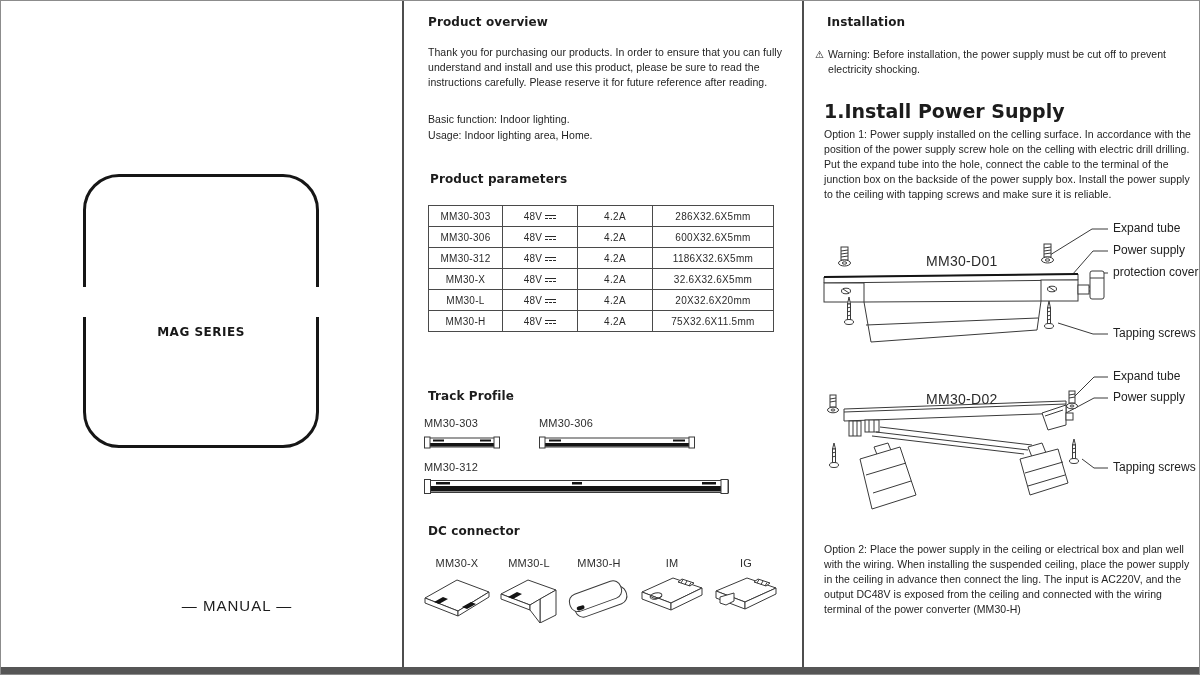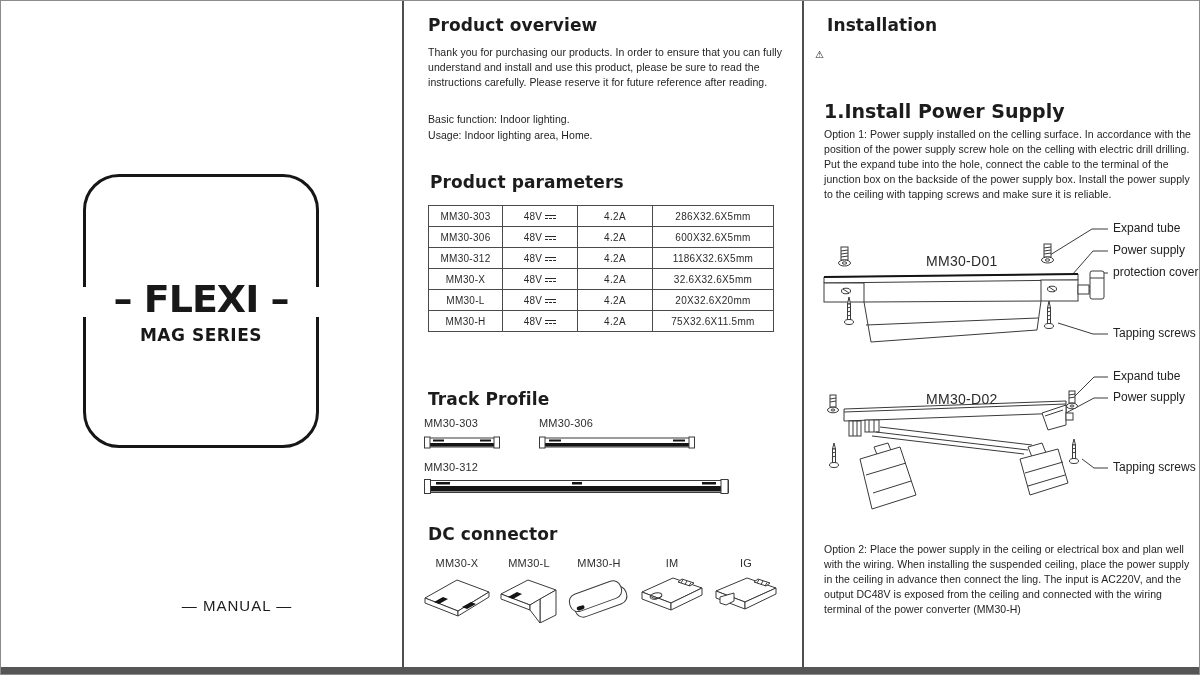--- a/index.html
+++ b/index.html
@@ -4,31 +4,31 @@
 <style>
   html,body{margin:0;padding:0;background:#e9e9e9;}
   .page{
     position:relative;width:1200px;height:675px;background:#ffffff;
     border:1px solid #8c8c8c;box-sizing:border-box;overflow:hidden;
     font-family:"Liberation Sans",sans-serif;color:#1f1f1f;
   }
   .abs{position:absolute;}
   .bottom-bar{position:absolute;left:0;right:0;bottom:0;height:7px;background:#565656;}
   .vdiv{position:absolute;top:0;bottom:7px;width:2px;background:#4e4e4e;}
-  .h2{font-family:"DejaVu Sans",sans-serif;font-weight:700;font-size:17px;color:#1c1c1c;letter-spacing:0.1px;}
+  .h2{font-family:"DejaVu Sans",sans-serif;font-weight:700;font-size:12px;color:#1c1c1c;letter-spacing:0.1px;}
   .h3{font-family:"DejaVu Sans",sans-serif;font-weight:700;font-size:19px;color:#1c1c1c;}
   .body-text{font-size:10.5px;line-height:15px;color:#242424;letter-spacing:0.05px;}
   .small-label{font-size:11px;color:#2e2e2e;letter-spacing:0.2px;}
   .part-label{position:absolute;font-size:12px;color:#222;white-space:nowrap;}
   .model-label{position:absolute;font-size:14px;color:#2b2b2b;letter-spacing:0.3px;}
   
   .logo-box{position:absolute;left:82px;top:173px;width:236px;height:274px;border:3px solid #161616;border-radius:36px;box-sizing:border-box;}
   .logo-gap{position:absolute;width:9px;height:30px;background:#ffffff;top:110px;}
   .logo-main{position:absolute;left:0;width:100%;top:100px;text-align:center;font-family:"DejaVu Sans",sans-serif;font-weight:700;font-size:38px;color:#181818;letter-spacing:-1px;}
-  .logo-sub{position:absolute;left:0;width:100%;top:148px;text-align:center;font-family:"DejaVu Sans",sans-serif;font-weight:700;font-size:17px;color:#181818;letter-spacing:0.5px;}
+  .logo-sub{position:absolute;left:0;width:100%;top:148px;text-align:center;font-family:"DejaVu Sans",sans-serif;font-weight:700;font-size:12px;color:#181818;letter-spacing:0.5px;}
   .manual{position:absolute;left:0;top:596px;width:472px;text-align:center;font-size:15px;letter-spacing:1px;color:#1c1c1c;}
   
   table.params{border-collapse:collapse;width:345px;table-layout:fixed;}
   table.params td,table.params th{border:1px solid #4a4a4a;font-weight:400;font-size:10px;color:#2a2a2a;text-align:center;height:20px;padding:0;letter-spacing:0.3px;white-space:nowrap;}
   .dc{display:inline-block;width:11px;height:7px;margin-left:3px;position:relative;vertical-align:-1px;}
   .dc::before{content:"";position:absolute;top:1px;left:0;right:0;border-top:1.5px solid #2a2a2a;}
   .dc::after{content:"";position:absolute;top:4.5px;left:0;right:0;border-top:1.5px dashed #2a2a2a;}
   
   .warning{padding-left:13px;position:relative;}
   .warning .wicon{position:absolute;left:0;top:0;font-size:10px;}
@@ -38,21 +38,20 @@
   .darkart{fill:#141414;stroke:none;}
 </style>
 </head>
 <body>
 
 <div class="page">
 
   <div class="logo-box">
     <div class="logo-gap" style="left:-6px;"></div>
     <div class="logo-gap" style="right:-6px;"></div>
-    <div class="logo-main">– FLEXI –</div>
     <div class="logo-sub">MAG SERIES</div>
   </div>
   <div class="manual">— MANUAL —</div>
 
   <div class="vdiv" style="left:401px;"></div>
   <div class="vdiv" style="left:801px;"></div>
 
   <div class="abs h2" style="left:427px;top:14px;">Product overview</div>
   <div class="abs body-text" style="left:427px;top:44px;width:356px;">Thank you for purchasing our products. In order to ensure that you can fully understand and install and use this product, please be sure to read the instructions carefully. Please reserve it for future reference after reading.</div>
   <div class="abs body-text" style="left:427px;top:111px;">Basic function: Indoor lighting.</div>
@@ -191,20 +190,21 @@
     <line x1="47" y1="10.5" x2="45" y2="14" class="lineart"></line>
     <line x1="51" y1="12" x2="49" y2="15.5" class="lineart"></line>
     <line x1="55" y1="13.5" x2="53" y2="17" class="lineart"></line>
     <polygon points="8,28 22,24 22,32 14,36 8,34" class="fillart"></polygon>
   </svg>
 
   <div class="abs h2" style="left:826px;top:14px;">Installation</div>
 
   <div class="abs body-text warning" style="left:814px;top:46px;width:378px;">
     <span class="wicon">⚠</span>
+    <span>Warning: Before installation, the power supply must be cut off to prevent electricity shocking.</span>
   </div>
 
   <div class="abs h3" style="left:823px;top:99px;">1.Install Power Supply</div>
 
   <div class="abs body-text" style="left:823px;top:126px;width:370px;">Option 1: Power supply installed on the celling surface. In accordance with the position of the power supply screw hole on the celling with electric drill drilling. Put the expand tube into the hole, connect the cable to the terminal of the junction box on the backside of the power supply box. Install the power supply to the ceiling with tapping screws and make sure it is reliable.</div>
 
   <div class="abs" style="left:815px;top:210px;width:385px;height:150px;">
     <svg width="385" height="150" viewBox="0 0 385 150">
 
       <polyline points="234,44 276,18 292,18" class="lineart"></polyline>

